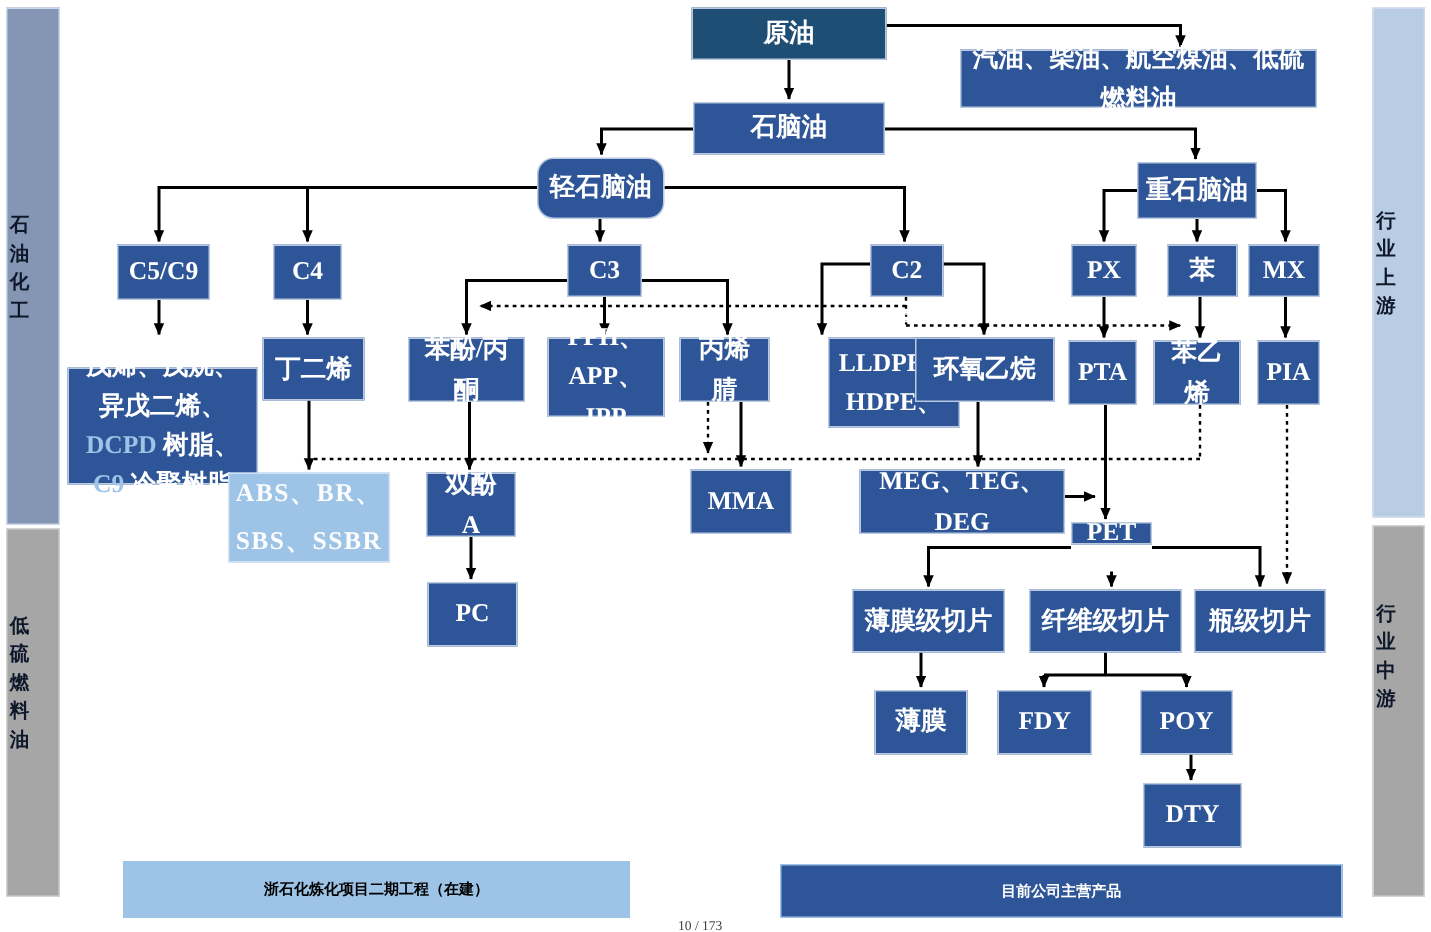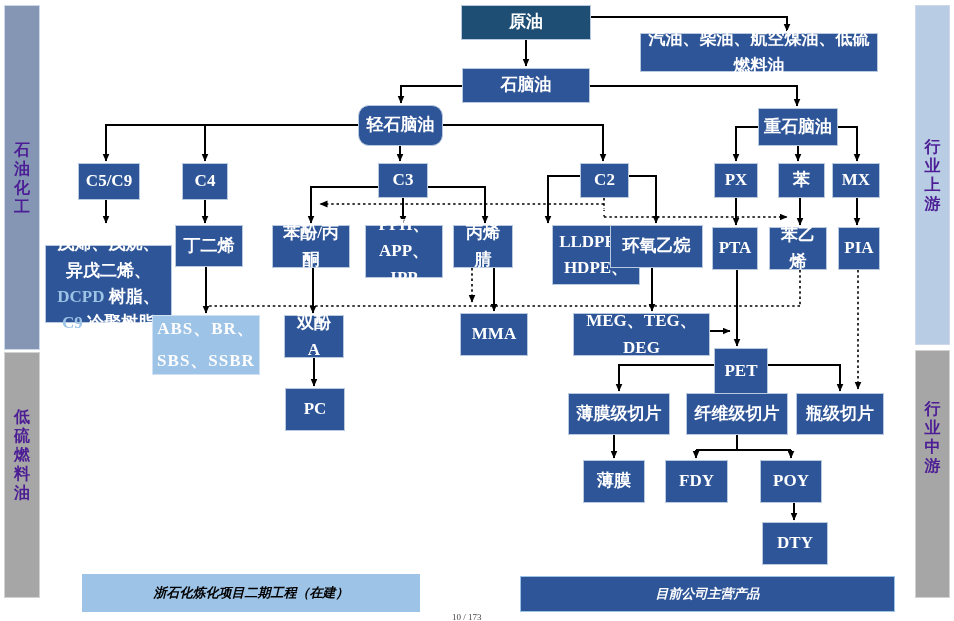--- a/index.html
+++ b/index.html
@@ -11,34 +11,34 @@
   #stage{position:relative;width:954px;height:621px;background:#fff;overflow:hidden;
          font-family:"Liberation Serif","DejaVu Serif",serif;}
   #flow-svg{position:absolute;left:0;top:0;z-index:1;}
   .node{position:absolute;z-index:2;display:flex;align-items:center;justify-content:center;
         text-align:center;font-weight:bold;font-size:17px;line-height:1.55;color:#fff;
         white-space:pre-line;box-sizing:border-box;padding:2px 4px;}
   .node.primary{background:var(--primary);border:1px solid var(--border);}
   .node.dark{background:var(--dark);border:1px solid var(--border);}
   .node.light{background:var(--light);border:1px solid #cfe1f2;color:#fdfdfd;letter-spacing:1px;line-height:1.9;}
   .node .accent{color:var(--accent);}
-  .sidebar{position:absolute;z-index:2;display:flex;flex-direction:column;align-items:center;
+  .sidebar{position:absolute;z-index:2;display:flex;flex-direction:column;align-items:flex-start;
            box-sizing:border-box;font-family:"Liberation Sans","DejaVu Sans",sans-serif;
-           font-weight:bold;font-size:16px;color:#4c1d95;}
+           font-weight:bold;font-size:13px;color:#0f172a;}
   .sidebar .vtext{width:16px;line-height:19px;text-align:center;word-break:break-all;}
   .sb-left-top{left:4px;top:5px;width:36px;height:345px;background:var(--sb-petro);
                border:1px solid #cdd8ea;justify-content:center;}
   .sb-left-bottom{left:4px;top:352px;width:36px;height:246px;background:var(--sb-gray);
                border:1px solid #d2d2d2;padding-top:54px;}
   .sb-right-top{left:915px;top:5px;width:35px;height:340px;background:var(--sb-up);
                border:1px solid #cdd8ea;justify-content:center;}
   .sb-right-bottom{left:915px;top:350px;width:35px;height:248px;background:var(--sb-gray);
                border:1px solid #d2d2d2;padding-top:48px;}
   .legend{position:absolute;z-index:2;display:flex;align-items:center;justify-content:center;
-          font-weight:bold;font-size:13px;box-sizing:border-box;font-style:italic;}
+          font-weight:bold;font-size:10px;box-sizing:border-box;}
   .legend.light{left:82px;top:574px;width:338px;height:38px;background:var(--light);color:#000;}
   .legend.primary{left:520px;top:576px;width:375px;height:36px;background:var(--primary);
                   color:#fff;border:1px solid var(--light);}
   #page-indicator{position:absolute;z-index:2;left:452px;top:612px;font-size:9px;color:#444;
                   font-family:"Liberation Serif","DejaVu Serif",serif;}
 </style>
 </head>
 <body>
 
 <div id="stage">
@@ -144,21 +144,21 @@
     <div class="node primary" style="left: 610px; top: 225px; width: 93px; height: 43px;">环氧乙烷</div>
     <div class="node primary" style="left: 712px; top: 227px; width: 46px; height: 43px;">PTA</div>
     <div class="node primary" style="left: 769px; top: 227px; width: 58px; height: 43px;">苯乙烯</div>
     <div class="node primary" style="left: 838px; top: 227px; width: 42px; height: 43px;">PIA</div>
     <div class="node light" style="left: 152px; top: 315px; width: 108px; height: 60px;">ABS、BR、
 SBS、SSBR</div>
     <div class="node primary" style="left: 284px; top: 315px; width: 60px; height: 43px;">双酚 A</div>
     <div class="node primary" style="left: 285px; top: 388px; width: 60px; height: 43px;">PC</div>
     <div class="node primary" style="left: 573px; top: 313px; width: 137px; height: 43px;">MEG、TEG、DEG</div>
     <div class="node primary" style="left: 460px; top: 313px; width: 68px; height: 43px;">MMA</div>
-    <div class="node primary" style="left: 714px; top: 348px; width: 54px; height: 46px;">PET</div>
+    <div class="node primary" style="left: 714px; top: 348px; width: 54px; height: 15px;">PET</div>
     <div class="node primary" style="left: 568px; top: 393px; width: 102px; height: 42px;">薄膜级切片</div>
     <div class="node primary" style="left: 686px; top: 393px; width: 102px; height: 42px;">纤维级切片</div>
     <div class="node primary" style="left: 583px; top: 460px; width: 62px; height: 43px;">薄膜</div>
     <div class="node primary" style="left: 796px; top: 393px; width: 88px; height: 42px;">瓶级切片</div>
     <div class="node primary" style="left: 665px; top: 460px; width: 63px; height: 43px;">FDY</div>
     <div class="node primary" style="left: 760px; top: 460px; width: 62px; height: 43px;">POY</div>
     <div class="node primary" style="left: 762px; top: 522px; width: 66px; height: 43px;">DTY</div>
   </div>
 
 </body></html>

